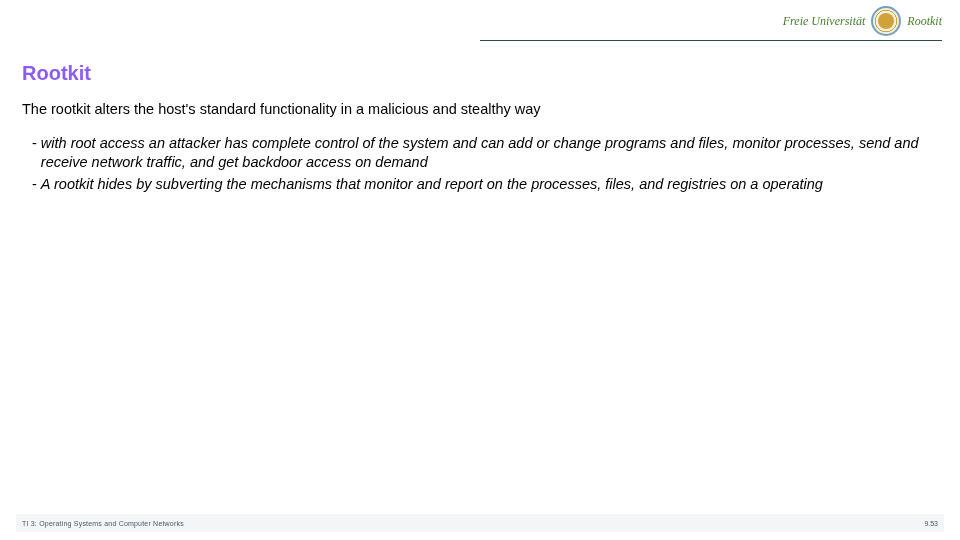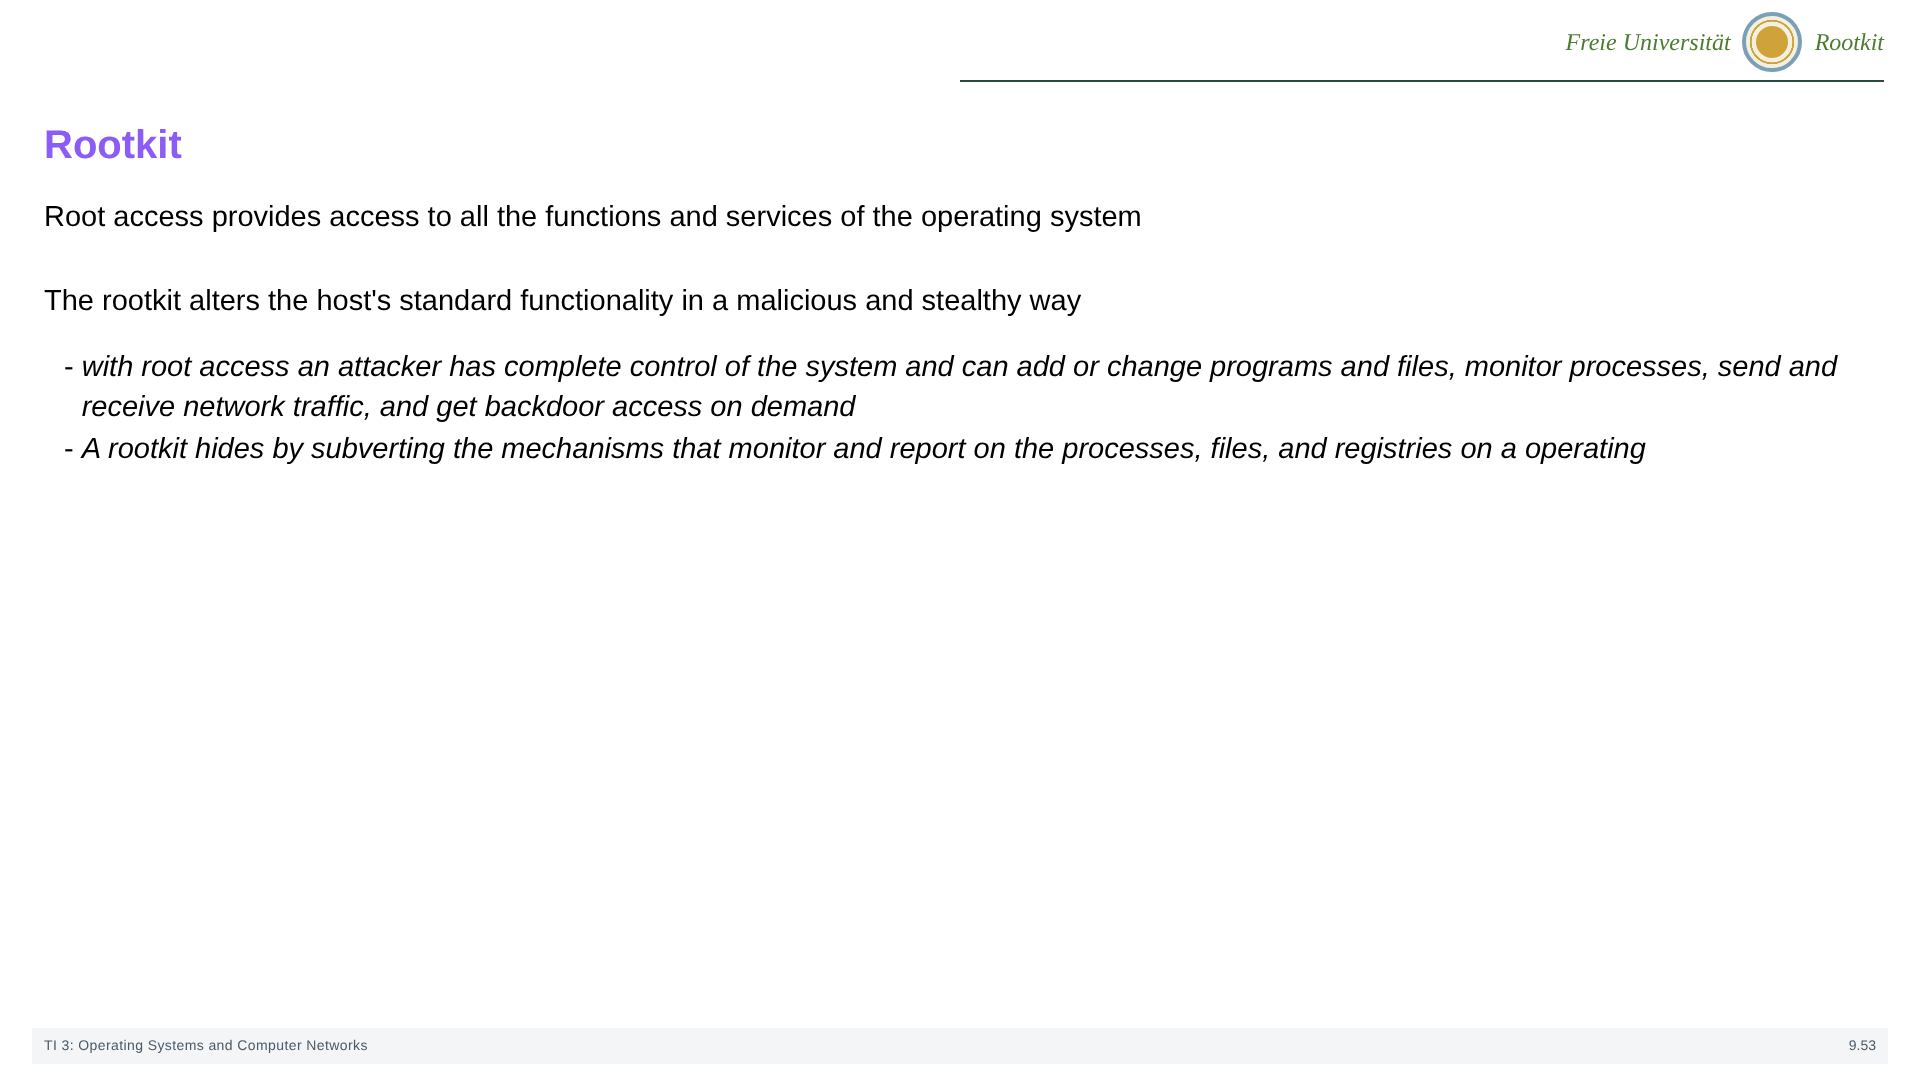--- a/index.html
+++ b/index.html
@@ -41,21 +41,20 @@
     <span class="seal">
         <span class="seal-inner"></span>
       </span>
     <span class="uni-berlin">Rootkit</span>
   </div>
   <div class="header-rule"></div>
 
   <div class="title">Rootkit</div>
 
   <div class="body">
-    <div class="para">Root access provides access to all the functions and services of the operating system</div>
     <div class="para tight">The rootkit alters the host's standard functionality in a malicious and stealthy way</div>
     <div class="sublist">
       <div class="subitem">
         <span class="dash">-</span>
         <span class="subtext">with root access an attacker has complete control of the system and can add or change programs and files, monitor processes, send and receive network traffic, and get backdoor access on demand</span>
       </div>
       <div class="subitem">
         <span class="dash">-</span>
         <span class="subtext">A rootkit hides by subverting the mechanisms that monitor and report on the processes, files, and registries on a operating</span>
       </div>

